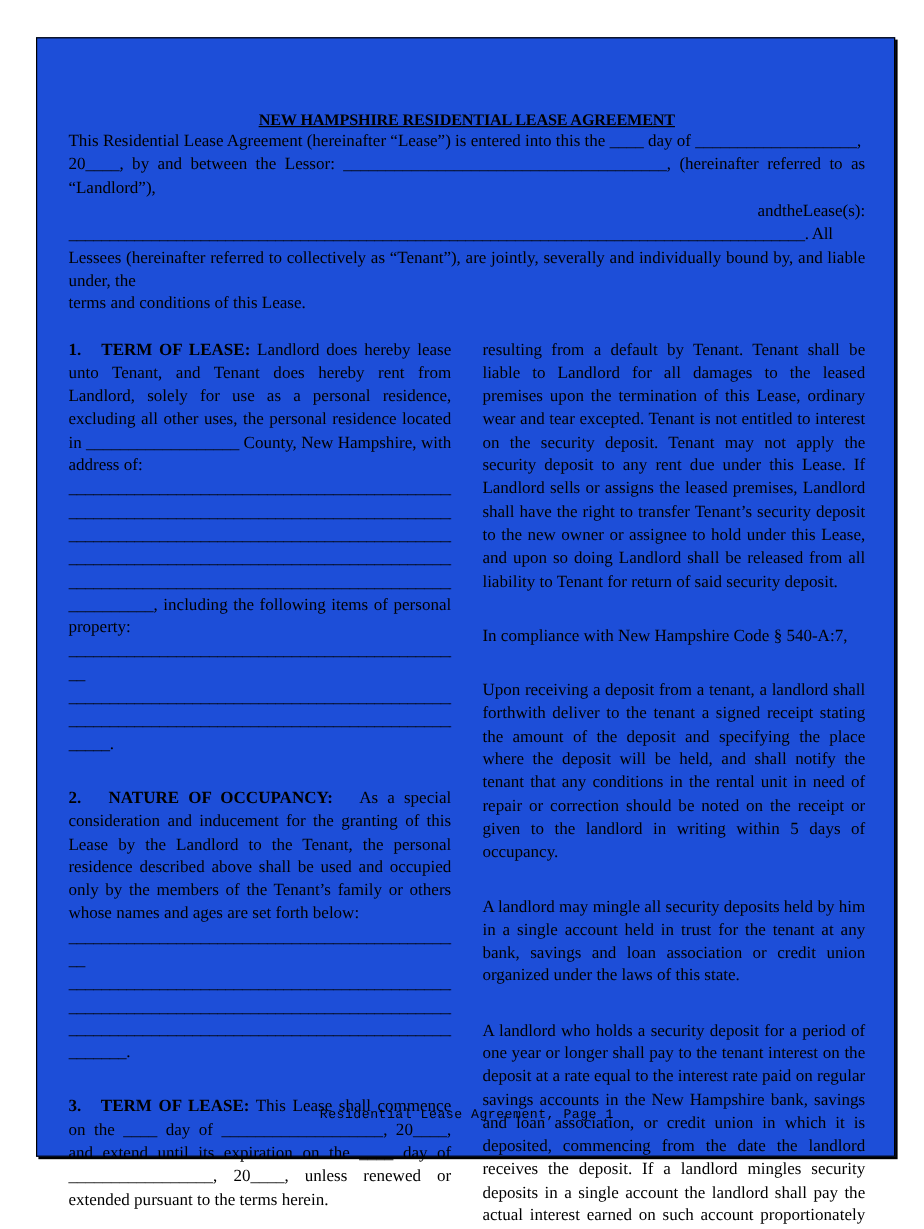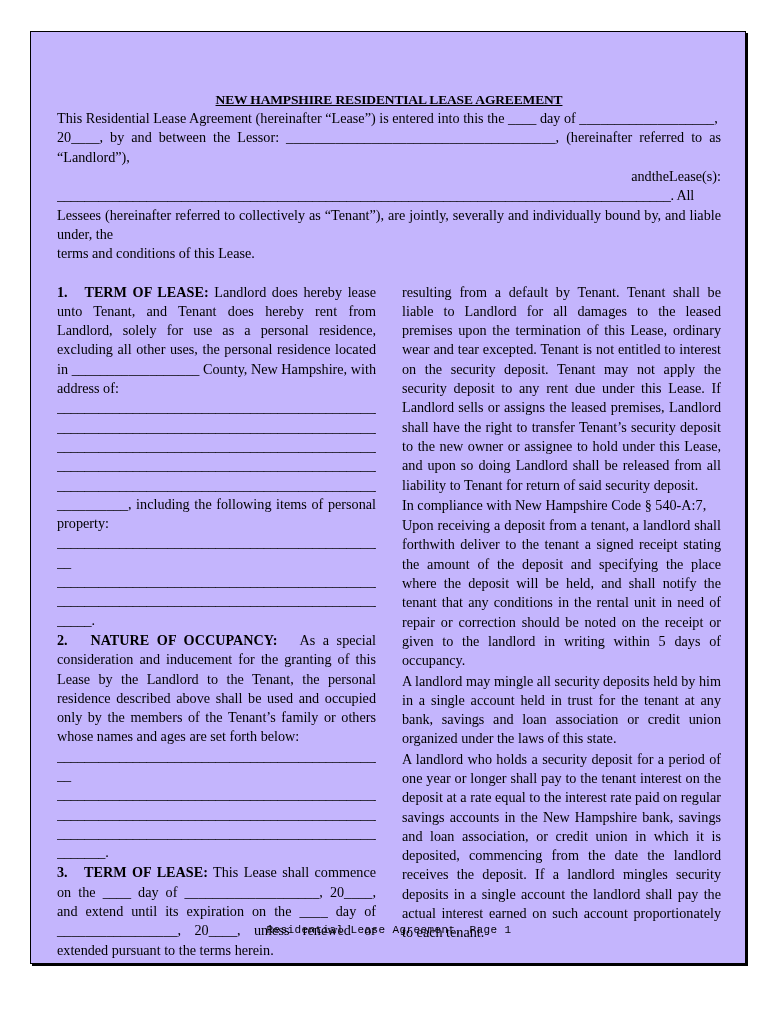--- a/index.html
+++ b/index.html
@@ -17,21 +17,21 @@
 
   .page-frame {
     position: absolute;
     left: 30px;
     top: 31px;
     width: 716px;
     height: 933px;
     border: 1px solid #000;
     box-shadow: 2px 2px 0 0 #000;
     box-sizing: border-box;
-    background: #c4b5fd;
+    background: #1d4ed8;
   }
 
   .page-inner {
     position: absolute;
     left: 26px;
     top: 0px;
     width: 664px;
     height: 933px;
   }
 
@@ -72,21 +72,21 @@
   }
   .col {
     width: 319px;
     text-align: justify;
     text-justify: inter-word;
   }
   .col p {
     margin: 0;
   }
   .col p.gap {
-    margin-top: 1px;
+    margin-top: 26px;
     font-family: Liberation Serif, serif;
   }
   .sec-num {
     font-weight: bold;
   }
   .sec-head {
     font-weight: bold;
   }
   .blankline {
     display: block;

